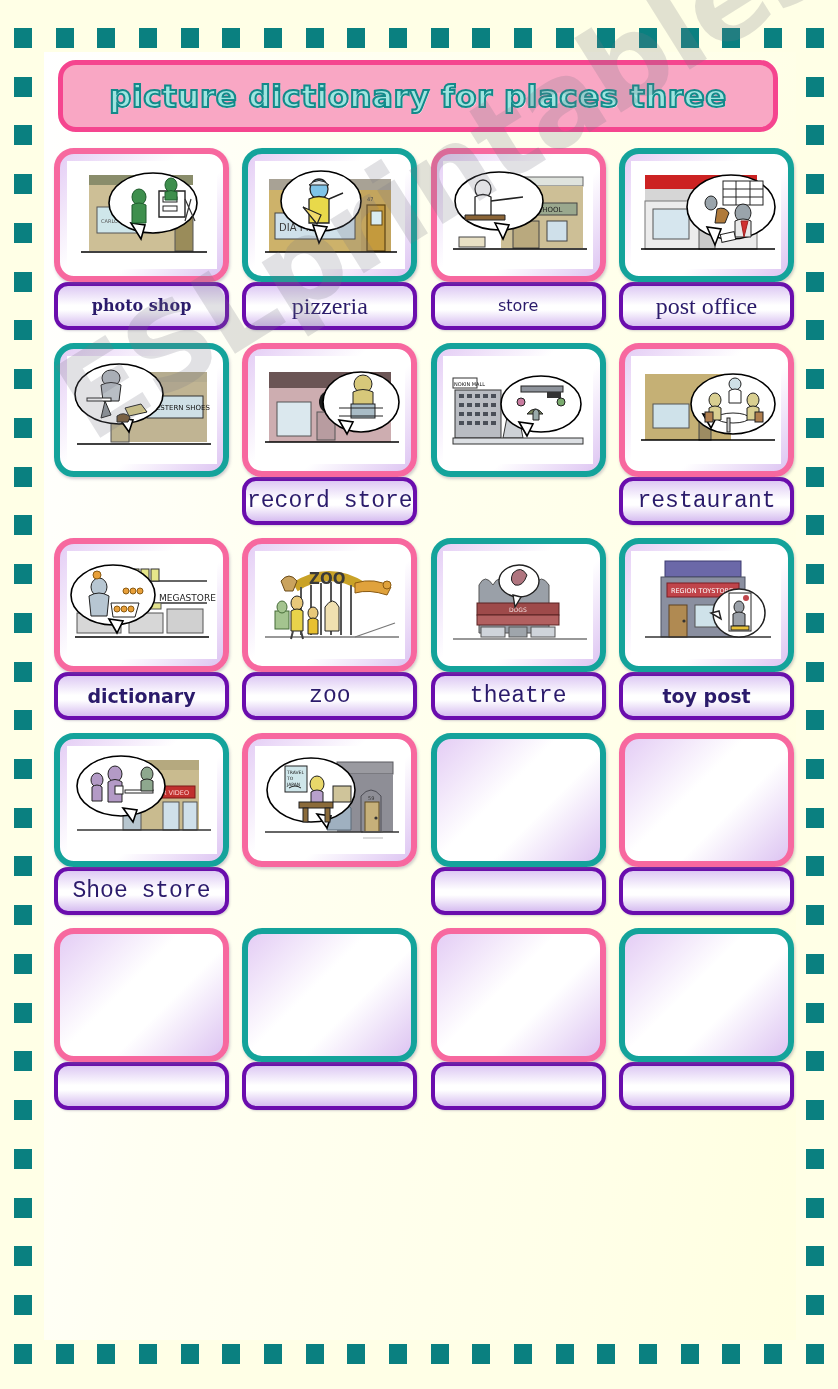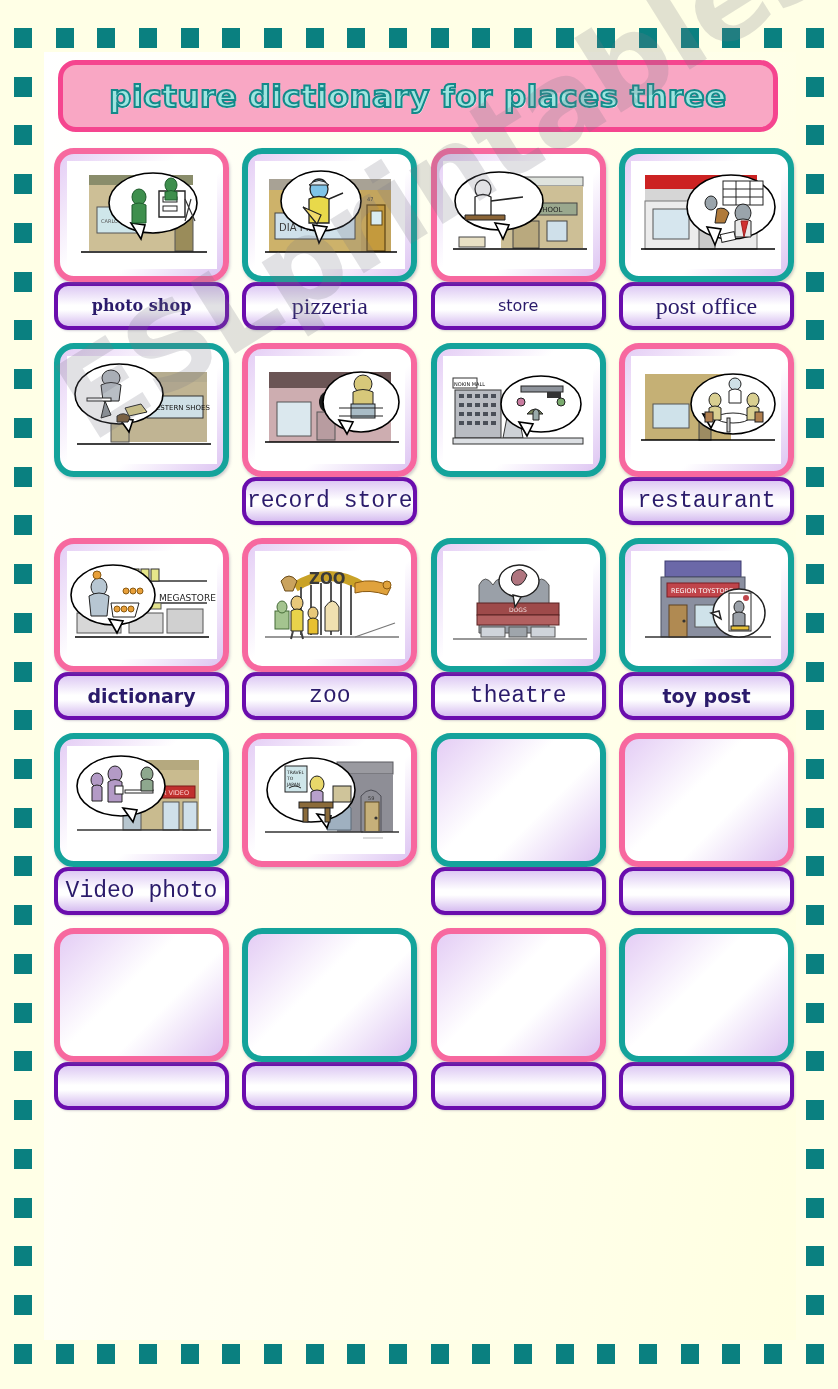--- a/index.html
+++ b/index.html
@@ -620,21 +620,21 @@
       <ellipse cx="48" cy="28" rx="7" ry="8" fill="#b39ac6" stroke="#222"></ellipse>
       <path d="M41 36 q7 -5 14 0 v20 h-14z" fill="#b39ac6" stroke="#222"></path>
       <rect x="58" y="44" width="28" height="3" fill="#fff" stroke="#222"></rect>
       <ellipse cx="80" cy="28" rx="6" ry="7" fill="#8ea88e" stroke="#222"></ellipse>
       <path d="M74 35 q6 -4 12 0 v10 h-12z" fill="#8ea88e" stroke="#222"></path>
       <rect x="48" y="40" width="8" height="8" fill="#fff" stroke="#222"></rect>
               </svg>
             </div>
           </div>
           <div class="label s-sans-lg">
-            <span>Video photo</span>
+            <span>Shoe store</span>
           </div>
         </div>
         <div class="cell">
           <div class="card pink">
             <div class="pic">
               <svg viewBox="0 0 150 108" xmlns="http://www.w3.org/2000/svg">
       <rect width="150" height="108" fill="#fff"></rect>
       <rect x="82" y="16" width="56" height="12" fill="#9a9aa0" stroke="#5a5a60"></rect>
       <rect x="82" y="28" width="56" height="58" fill="#8e8e96"></rect>
       <path d="M106 50 q10 -12 20 0 v36 h-20z" fill="#8e8e96" stroke="#4c4c54"></path>

